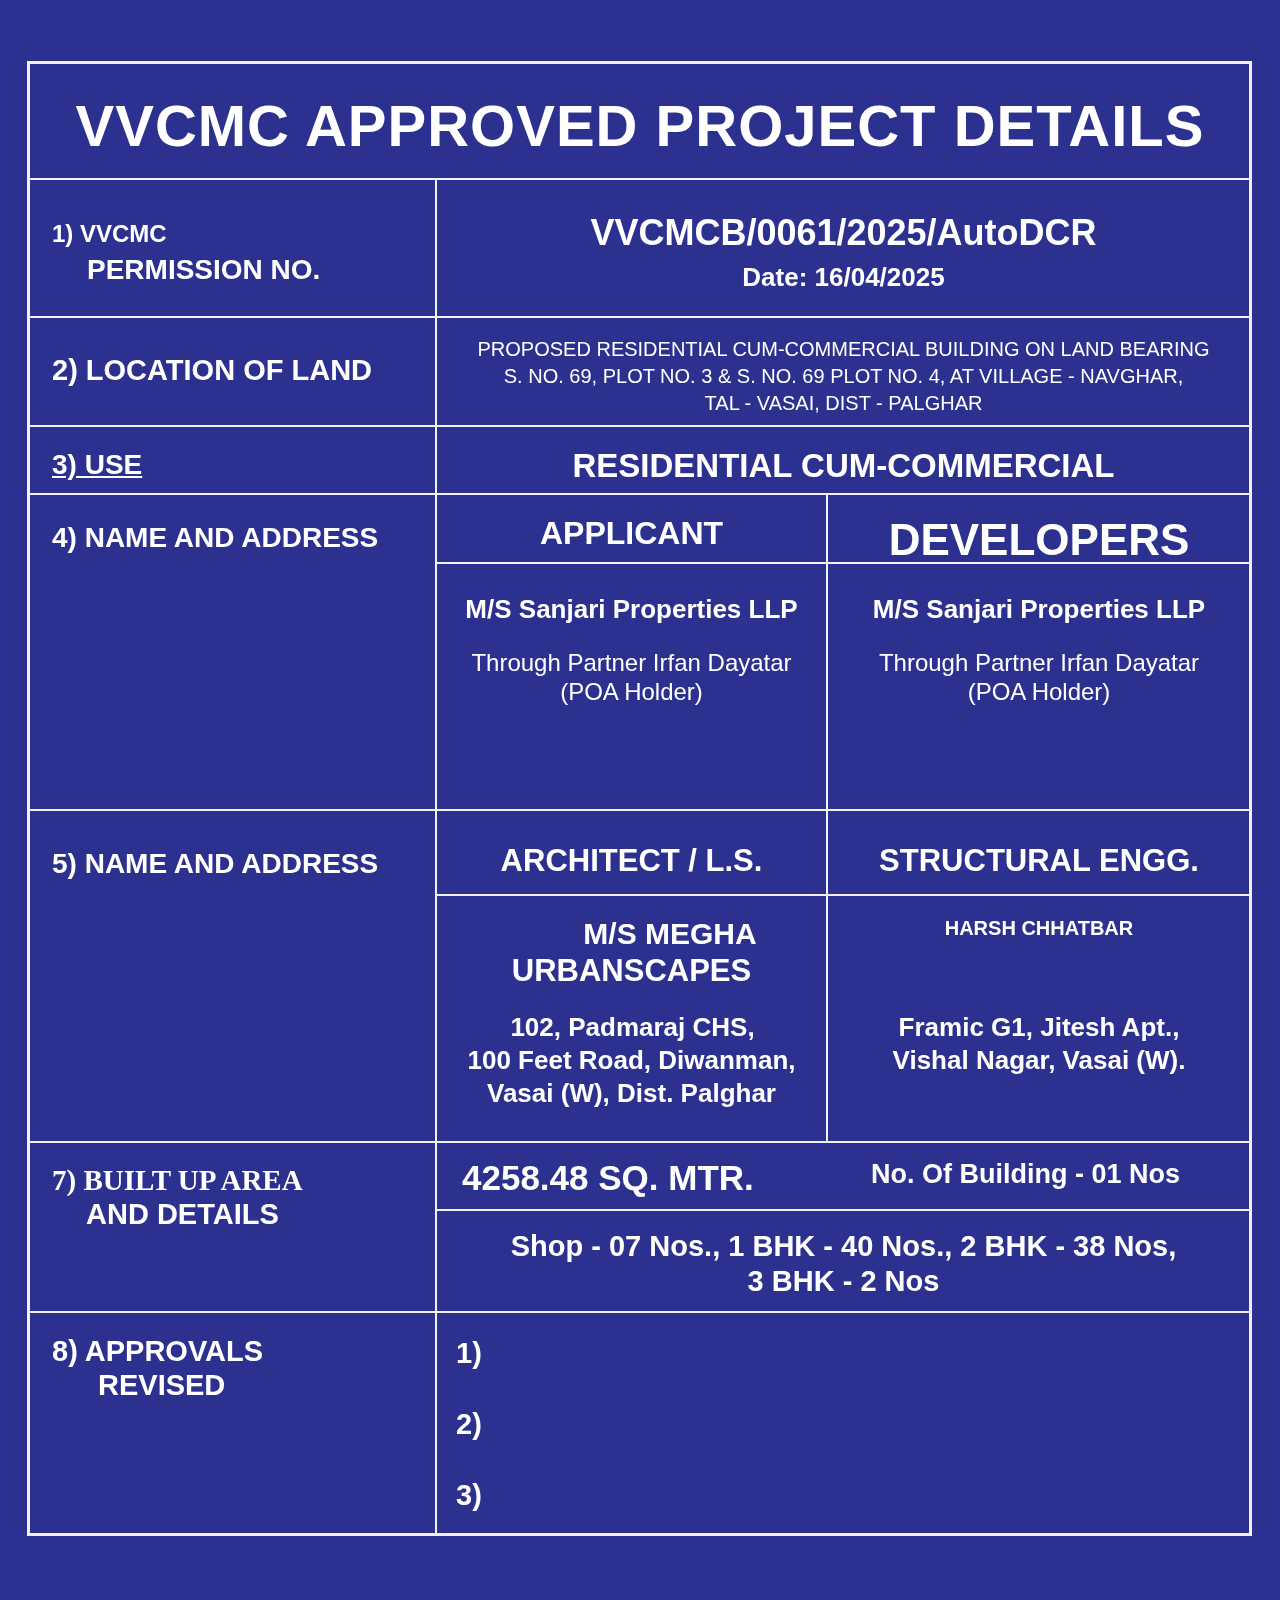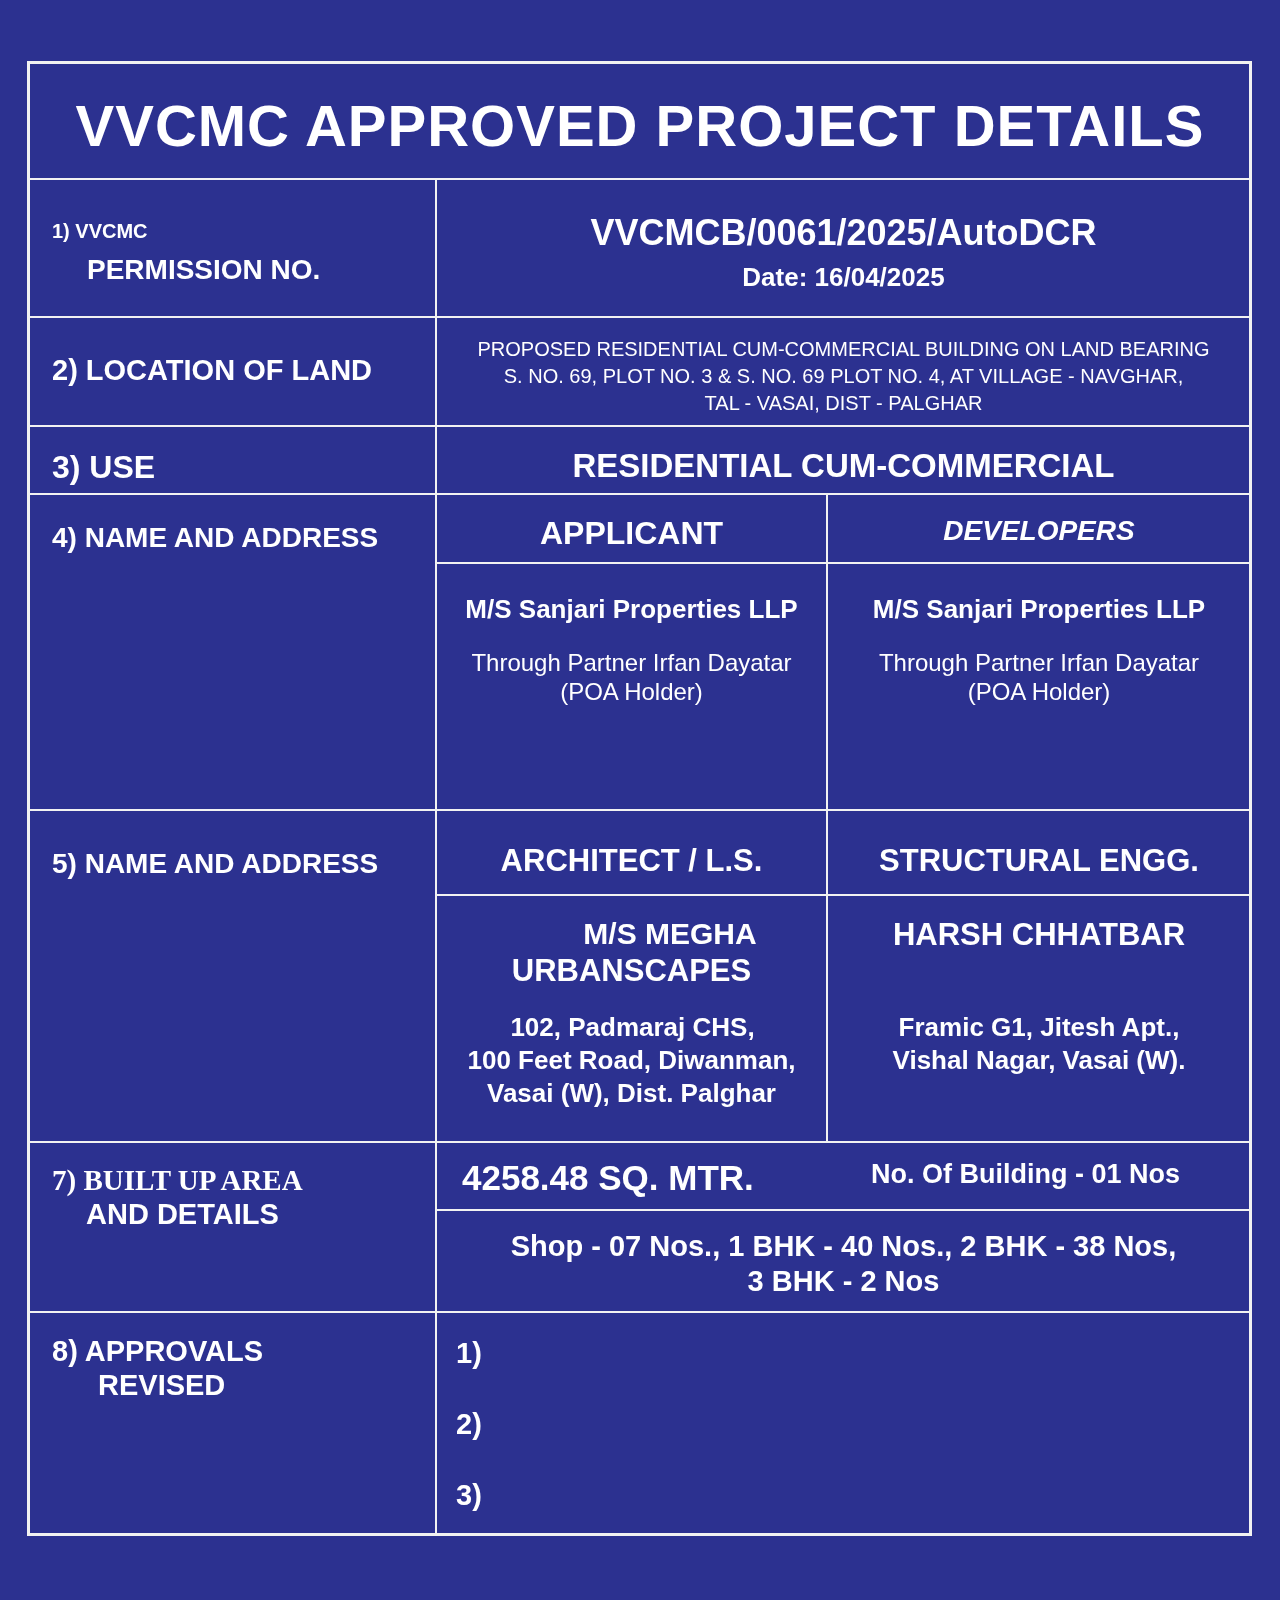--- a/index.html
+++ b/index.html
@@ -27,52 +27,52 @@
 <div class="ln h" style="left:436px;width:814px;top:894px;"></div>
 <div class="ln h" style="left:30px;width:1220px;top:1141px;"></div>
 <div class="ln h" style="left:436px;width:814px;top:1209px;"></div>
 <div class="ln h" style="left:30px;width:1220px;top:1311px;"></div>
 
 <div class="ln v" style="left:435px;top:180px;height:1354px;"></div>
 <div class="ln v" style="left:826px;top:495px;height:646px;"></div>
 
 <div class="t c" style="left:30px;width:1220px;top:92px;font-size:58px;letter-spacing:1px;">VVCMC APPROVED PROJECT DETAILS</div>
 
-<div class="t" style="left:52px;top:220px;font-size:20px;">1) VVCMC</div>
+<div class="t" style="left:52px;top:220px;font-size:24px;">1) VVCMC</div>
 <div class="t" style="left:87px;top:254px;font-size:28px;">PERMISSION NO.</div>
 <div class="t c" style="left:437px;width:813px;top:212px;font-size:36px;">VVCMCB/0061/2025/AutoDCR</div>
 <div class="t c" style="left:437px;width:813px;top:262px;font-size:26px;">Date: 16/04/2025</div>
 
 <div class="t" style="left:52px;top:354px;font-size:29px;">2) LOCATION OF LAND</div>
 <div class="t c" style="left:437px;width:813px;top:338px;font-size:20px;font-weight:normal;">PROPOSED RESIDENTIAL CUM-COMMERCIAL BUILDING ON LAND BEARING</div>
 <div class="t c" style="left:437px;width:813px;top:365px;font-size:20px;font-weight:normal;">S. NO. 69, PLOT NO. 3 &amp; S. NO. 69 PLOT NO. 4, AT VILLAGE - NAVGHAR,</div>
 <div class="t c" style="left:437px;width:813px;top:392px;font-size:20px;font-weight:normal;">TAL - VASAI, DIST - PALGHAR</div>
 
-<div class="t" style="left:52px;top:449px;font-size:32px;">3) USE</div>
+<div class="t" style="left:52px;top:449px;font-size:28px;text-decoration:underline;">3) USE</div>
 <div class="t c" style="left:437px;width:813px;top:447px;font-size:33px;">RESIDENTIAL CUM-COMMERCIAL</div>
 
 <div class="t" style="left:52px;top:522px;font-size:28px;">4) NAME AND ADDRESS</div>
 <div class="t c" style="left:437px;width:389px;top:515px;font-size:32px;">APPLICANT</div>
-<div class="t c" style="left:828px;width:422px;top:515px;font-size:28px;font-style:italic;">DEVELOPERS</div>
+<div class="t c" style="left:828px;width:422px;top:515px;font-size:44px;">DEVELOPERS</div>
 <div class="t c" style="left:437px;width:389px;top:594px;font-size:26px;">M/S Sanjari Properties LLP</div>
 <div class="t c" style="left:437px;width:389px;top:649px;font-size:24px;font-weight:normal;">Through Partner Irfan Dayatar</div>
 <div class="t c" style="left:437px;width:389px;top:678px;font-size:24px;font-weight:normal;">(POA Holder)</div>
 <div class="t c" style="left:828px;width:422px;top:594px;font-size:26px;">M/S Sanjari Properties LLP</div>
 <div class="t c" style="left:828px;width:422px;top:649px;font-size:24px;font-weight:normal;">Through Partner Irfan Dayatar</div>
 <div class="t c" style="left:828px;width:422px;top:678px;font-size:24px;font-weight:normal;">(POA Holder)</div>
 
 <div class="t" style="left:52px;top:848px;font-size:28px;">5) NAME AND ADDRESS</div>
 <div class="t c" style="left:437px;width:389px;top:843px;font-size:31px;">ARCHITECT / L.S.</div>
 <div class="t c" style="left:828px;width:422px;top:843px;font-size:31px;">STRUCTURAL ENGG.</div>
 <div class="t c" style="left:437px;width:466px;top:917px;font-size:30px;">M/S MEGHA</div>
 <div class="t c" style="left:437px;width:389px;top:953px;font-size:31px;">URBANSCAPES</div>
 <div class="t c" style="left:438px;width:389px;top:1012px;font-size:26px;">102, Padmaraj CHS,</div>
 <div class="t c" style="left:437px;width:389px;top:1045px;font-size:26px;">100 Feet Road, Diwanman,</div>
 <div class="t c" style="left:437px;width:389px;top:1078px;font-size:26px;">Vasai (W), Dist. Palghar</div>
-<div class="t c" style="left:828px;width:422px;top:917px;font-size:31px;">HARSH CHHATBAR</div>
+<div class="t c" style="left:828px;width:422px;top:917px;font-size:20px;">HARSH CHHATBAR</div>
 <div class="t c" style="left:828px;width:422px;top:1012px;font-size:26px;">Framic G1, Jitesh Apt.,</div>
 <div class="t c" style="left:828px;width:422px;top:1045px;font-size:26px;">Vishal Nagar, Vasai (W).</div>
 
 <div class="t" style="left:52px;top:1164px;font-size:29px;font-family:Liberation Serif, serif;">7) BUILT UP AREA</div>
 <div class="t" style="left:86px;top:1198px;font-size:29px;">AND DETAILS</div>
 <div class="t" style="left:462px;top:1158px;font-size:35px;">4258.48 SQ. MTR.</div>
 <div class="t" style="left:871px;top:1159px;font-size:27px;">No. Of Building - 01 Nos</div>
 <div class="t c" style="left:437px;width:813px;top:1230px;font-size:29px;">Shop - 07 Nos., 1 BHK - 40 Nos., 2 BHK - 38 Nos,</div>
 <div class="t c" style="left:437px;width:813px;top:1265px;font-size:29px;">3 BHK - 2 Nos</div>
 

